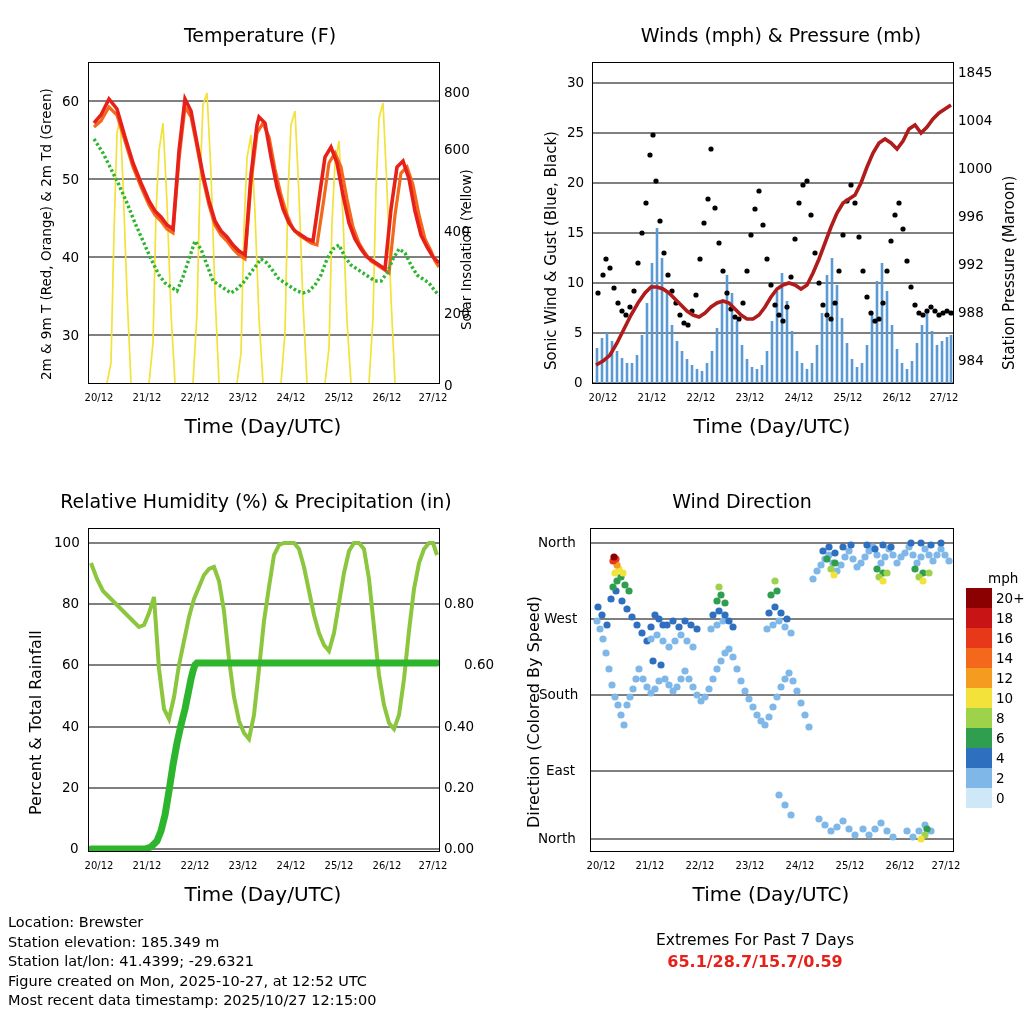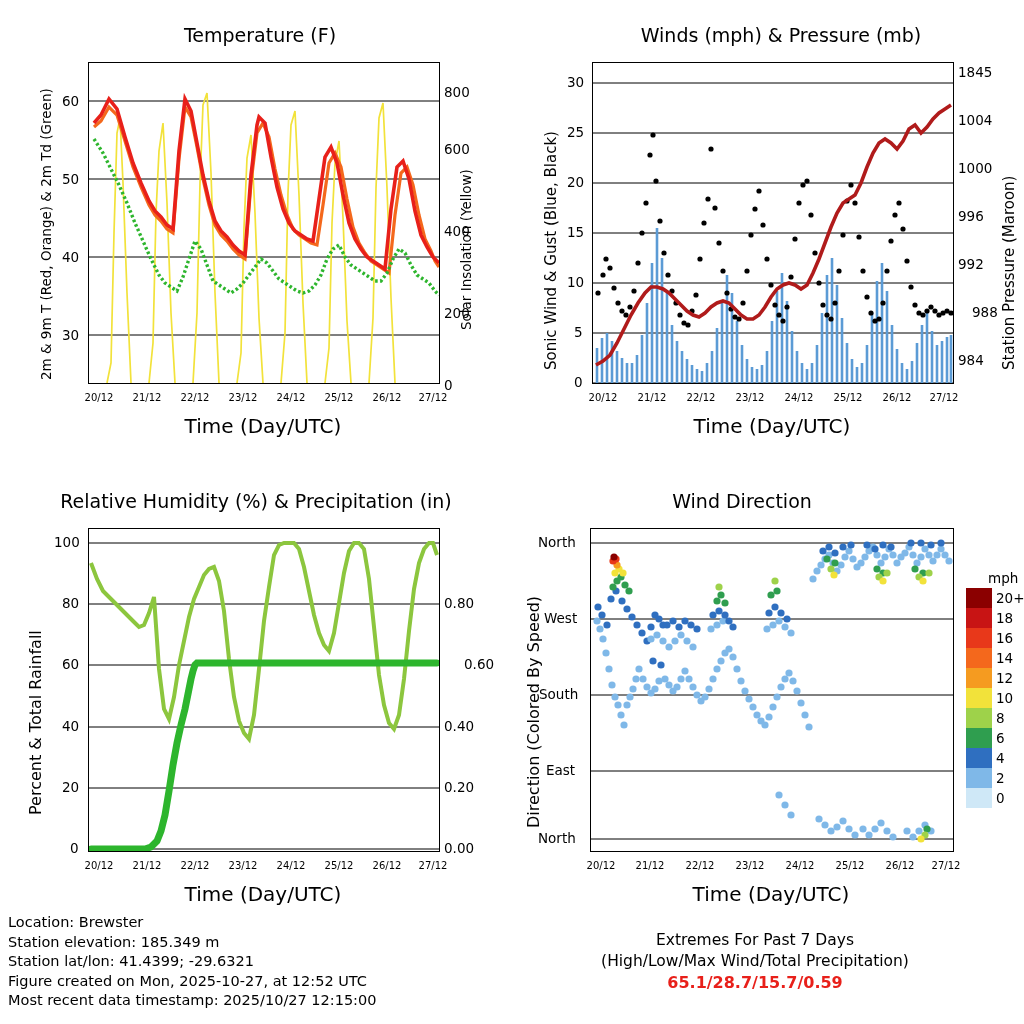--- a/index.html
+++ b/index.html
@@ -272,21 +272,21 @@
   <div class="ticklbl" style="left:55px;top:224px;">15</div>
   <div class="ticklbl" style="left:55px;top:274px;">10</div>
   <div class="ticklbl" style="left:62px;top:324px;">5</div>
   <div class="ticklbl" style="left:62px;top:374px;">0</div>
 
   <div class="ticklbl" style="left:446px;top:64px;">1845</div>
   <div class="ticklbl" style="left:446px;top:112px;">1004</div>
   <div class="ticklbl" style="left:446px;top:160px;">1000</div>
   <div class="ticklbl" style="left:446px;top:208px;">996</div>
   <div class="ticklbl" style="left:446px;top:256px;">992</div>
-  <div class="ticklbl" style="left:460px;top:304px;text-align:center;">988</div>
+  <div class="ticklbl" style="left:446px;top:304px;text-align:center;">988</div>
   <div class="ticklbl" style="left:446px;top:352px;">984</div>
 
   <div class="xticklbl" style="left:91px;top:392px;">20/12</div>
   <div class="xticklbl" style="left:140px;top:392px;">21/12</div>
   <div class="xticklbl" style="left:189px;top:392px;">22/12</div>
   <div class="xticklbl" style="left:238px;top:392px;">23/12</div>
   <div class="xticklbl" style="left:287px;top:392px;">24/12</div>
   <div class="xticklbl" style="left:336px;top:392px;">25/12</div>
   <div class="xticklbl" style="left:385px;top:392px;">26/12</div>
   <div class="xticklbl" style="left:432px;top:392px;">27/12</div>
@@ -681,15 +681,14 @@
 <div class="footer" style="left:8px;top:913px;width:500px;">
   <div>Location: Brewster</div>
   <div>Station elevation: 185.349 m</div>
   <div>Station lat/lon: 41.4399; -29.6321</div>
   <div>Figure created on Mon, 2025-10-27, at 12:52 UTC</div>
   <div>Most recent data timestamp: 2025/10/27 12:15:00</div>
 </div>
 
 <div class="extremes" style="left:540px;top:930px;">
   <div>Extremes For Past 7 Days</div>
-  <div>(High/Low/Max Wind/Total Precipitation)</div>
   <div class="extval">65.1/28.7/15.7/0.59</div>
 </div>
 
 </body></html>

